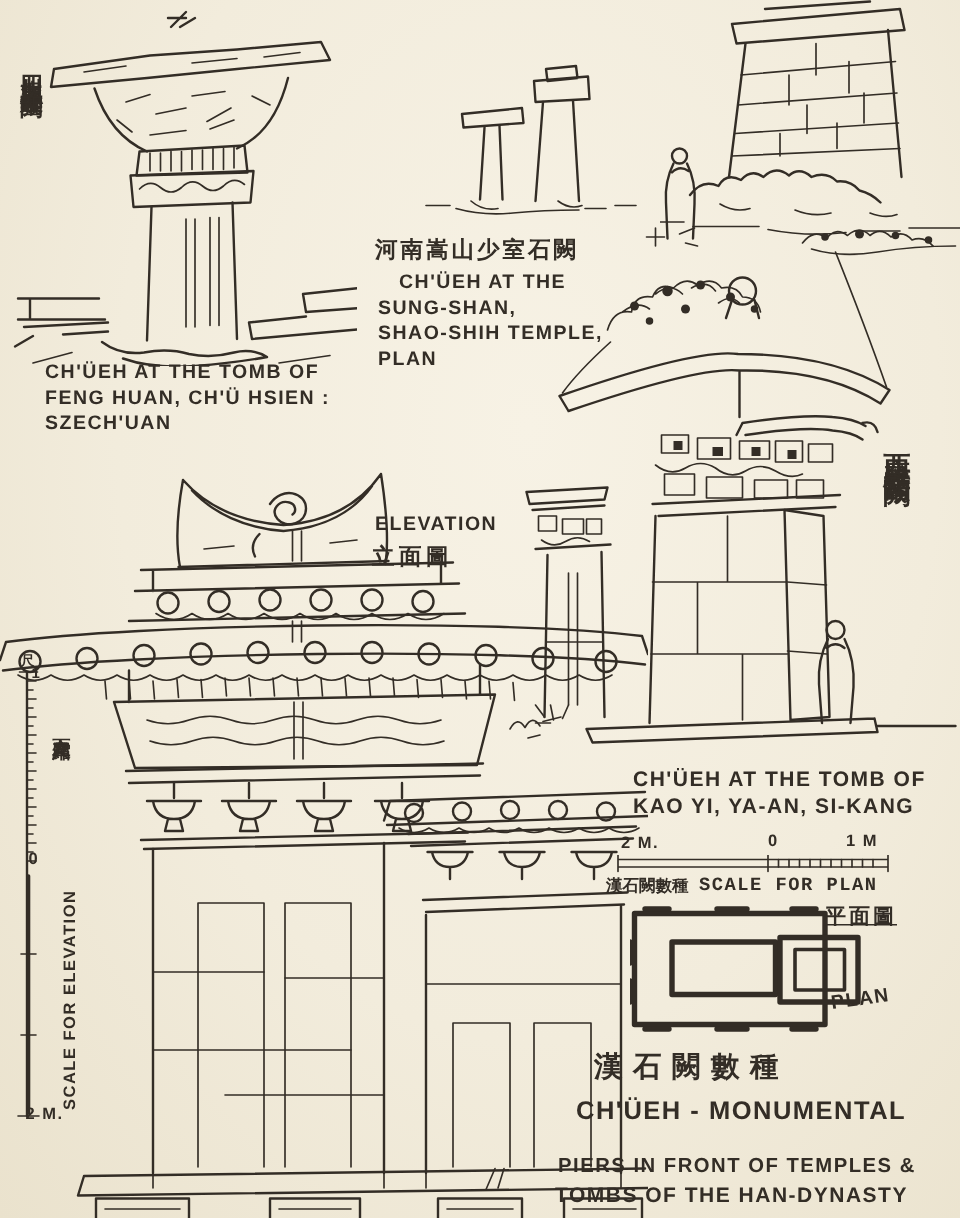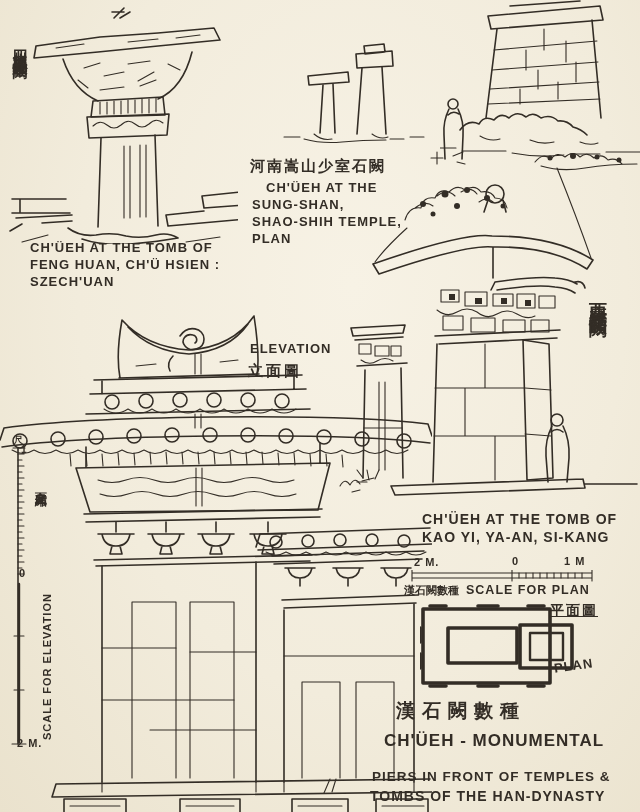--- a/index.html
+++ b/index.html
@@ -201,21 +201,21 @@
 
   <div class="abs" style="left:402px; top:554px; width:210px; height:50px;">
     <span class="hand abs" style="left:12px; top:1px; font-size:11px;">2 M.</span>
     <span class="hand abs" style="left:110px; top:0; font-size:11px;">0</span>
     <span class="hand abs" style="left:162px; top:0; font-size:11px;">1 M</span>
     <svg class="art" style="left:6px; top:16px;" width="190" height="12" viewBox="0 0 190 12">
       <path class="thin" d="M4,3 H184 M4,8 H184 M4,0 V11 M184,0 V11 M104,0 V11"></path>
       <path class="thin" d="M111,3 V8 M118,3 V8 M125,3 V8 M132,3 V8 M139,3 V8 M146,3 V8 M153,3 V8 M160,3 V8 M167,3 V8 M174,3 V8"></path>
     </svg>
     <span class="cn abs" style="left:2px; top:29px; font-size:11px;">漢石闕數種</span>
-    <span class="hand abs" style="left:64px; top:28px; font-size:12.5px;">SCALE FOR PLAN</span>
+    <span class="hand abs" style="left:64px; top:28px; font-size:12.5px;font-family:Liberation Mono, monospace;">SCALE FOR PLAN</span>
   </div>
 
   <svg class="art" style="left:420px; top:598px;" width="162" height="92" viewBox="0 0 162 92">
     <rect class="thick" x="3" y="11" width="127" height="74"></rect>
     <path class="thick" d="M10,8 h16 M58,8 h20 M108,8 h16 M10,88 h16 M58,88 h20 M108,88 h16 M0,30 v14 M0,56 v14"></path>
     <rect class="thick" x="28" y="30" width="69" height="35"></rect>
     <rect class="thick" x="100" y="27" width="52" height="43"></rect>
     <rect class="med" x="110" y="35" width="33" height="27"></rect>
   </svg>
   <div class="cn abs" style="left:550px; top:602px; font-size:14px; letter-spacing:2px;text-decoration:underline;">平面圖</div>

